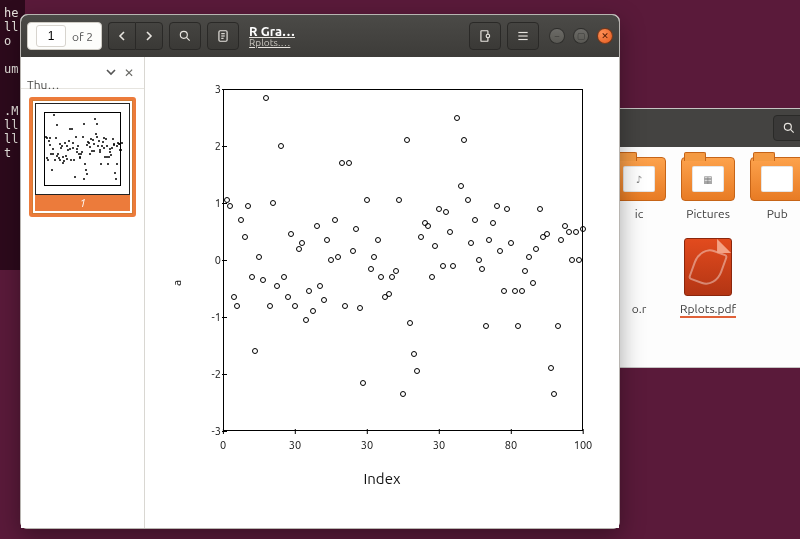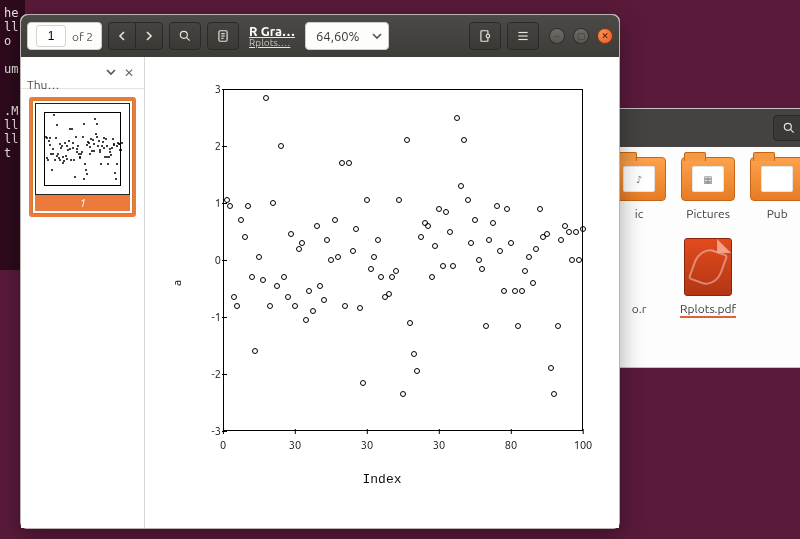--- a/index.html
+++ b/index.html
@@ -123,21 +123,21 @@
   .plot{
     width:430px; height:420px; margin:0 auto; position:relative; background:#fff;
   }
   .plotbox{
     position:absolute; left:56px; right:14px; top:16px; bottom:62px;
     border:1px solid #000;
   }
   .ylab{ position:absolute; left:6px; top:50%; transform:translateY(-50%) rotate(-90deg);
     font-size:12px; color:#111; transform-origin:center;}
   .xlab{ position:absolute; left:0; right:0; bottom:6px; text-align:center;
-    font-size:13px; color:#111;font-family:Liberation Mono, monospace;}
+    font-size:15px; color:#111;}
   .ytick{ position:absolute; left:36px; width:18px; text-align:right; font-size:11px; color:#111;
     transform:translateY(-50%);}
   .ytick::after{ content:""; position:absolute; right:-6px; top:50%; width:5px; border-top:1px solid #000;}
   .xtick{ position:absolute; bottom:42px; font-size:11px; color:#111;
     transform:translateX(-50%);}
   .xtick::before{ content:""; position:absolute; left:50%; top:-10px; height:5px; border-left:1px solid #000;}
   .pt{ position:absolute; width:6px; height:6px; border:1px solid #000; border-radius:50%;
     background:transparent; transform:translate(-50%,-50%);}
 </style>
 </head>
@@ -222,26 +222,20 @@
       <svg width="14" height="14" viewBox="0 0 24 24" fill="none" stroke="currentColor" stroke-width="2">
           <rect x="5" y="3" width="14" height="18" rx="2"></rect>
           <line x1="9" y1="8" x2="15" y2="8"></line>
           <line x1="9" y1="12" x2="15" y2="12"></line>
           <line x1="9" y1="16" x2="13" y2="16"></line>
         </svg>
     </div>
     <div class="titleblk">
       <span class="t1">R Gra…</span>
       <span class="t2">Rplots.…</span>
-    </div>
-    <div class="zoombox">
-      <span>64,60%</span>
-      <svg width="10" height="10" viewBox="0 0 10 10">
-          <path d="M1 3 5 7 9 3" stroke="#555" stroke-width="1.6" fill="none"></path>
-        </svg>
     </div>
     <div class="spacer"></div>
     <div class="btn">
       <svg width="14" height="14" viewBox="0 0 24 24" fill="none" stroke="currentColor" stroke-width="2">
           <rect x="5" y="3" width="12" height="18" rx="1"></rect>
           <circle cx="17" cy="12" r="3" fill="#3d3c39"></circle>
         </svg>
     </div>
     <div class="btn">
       <svg width="14" height="14" viewBox="0 0 24 24" stroke="currentColor" stroke-width="2">

